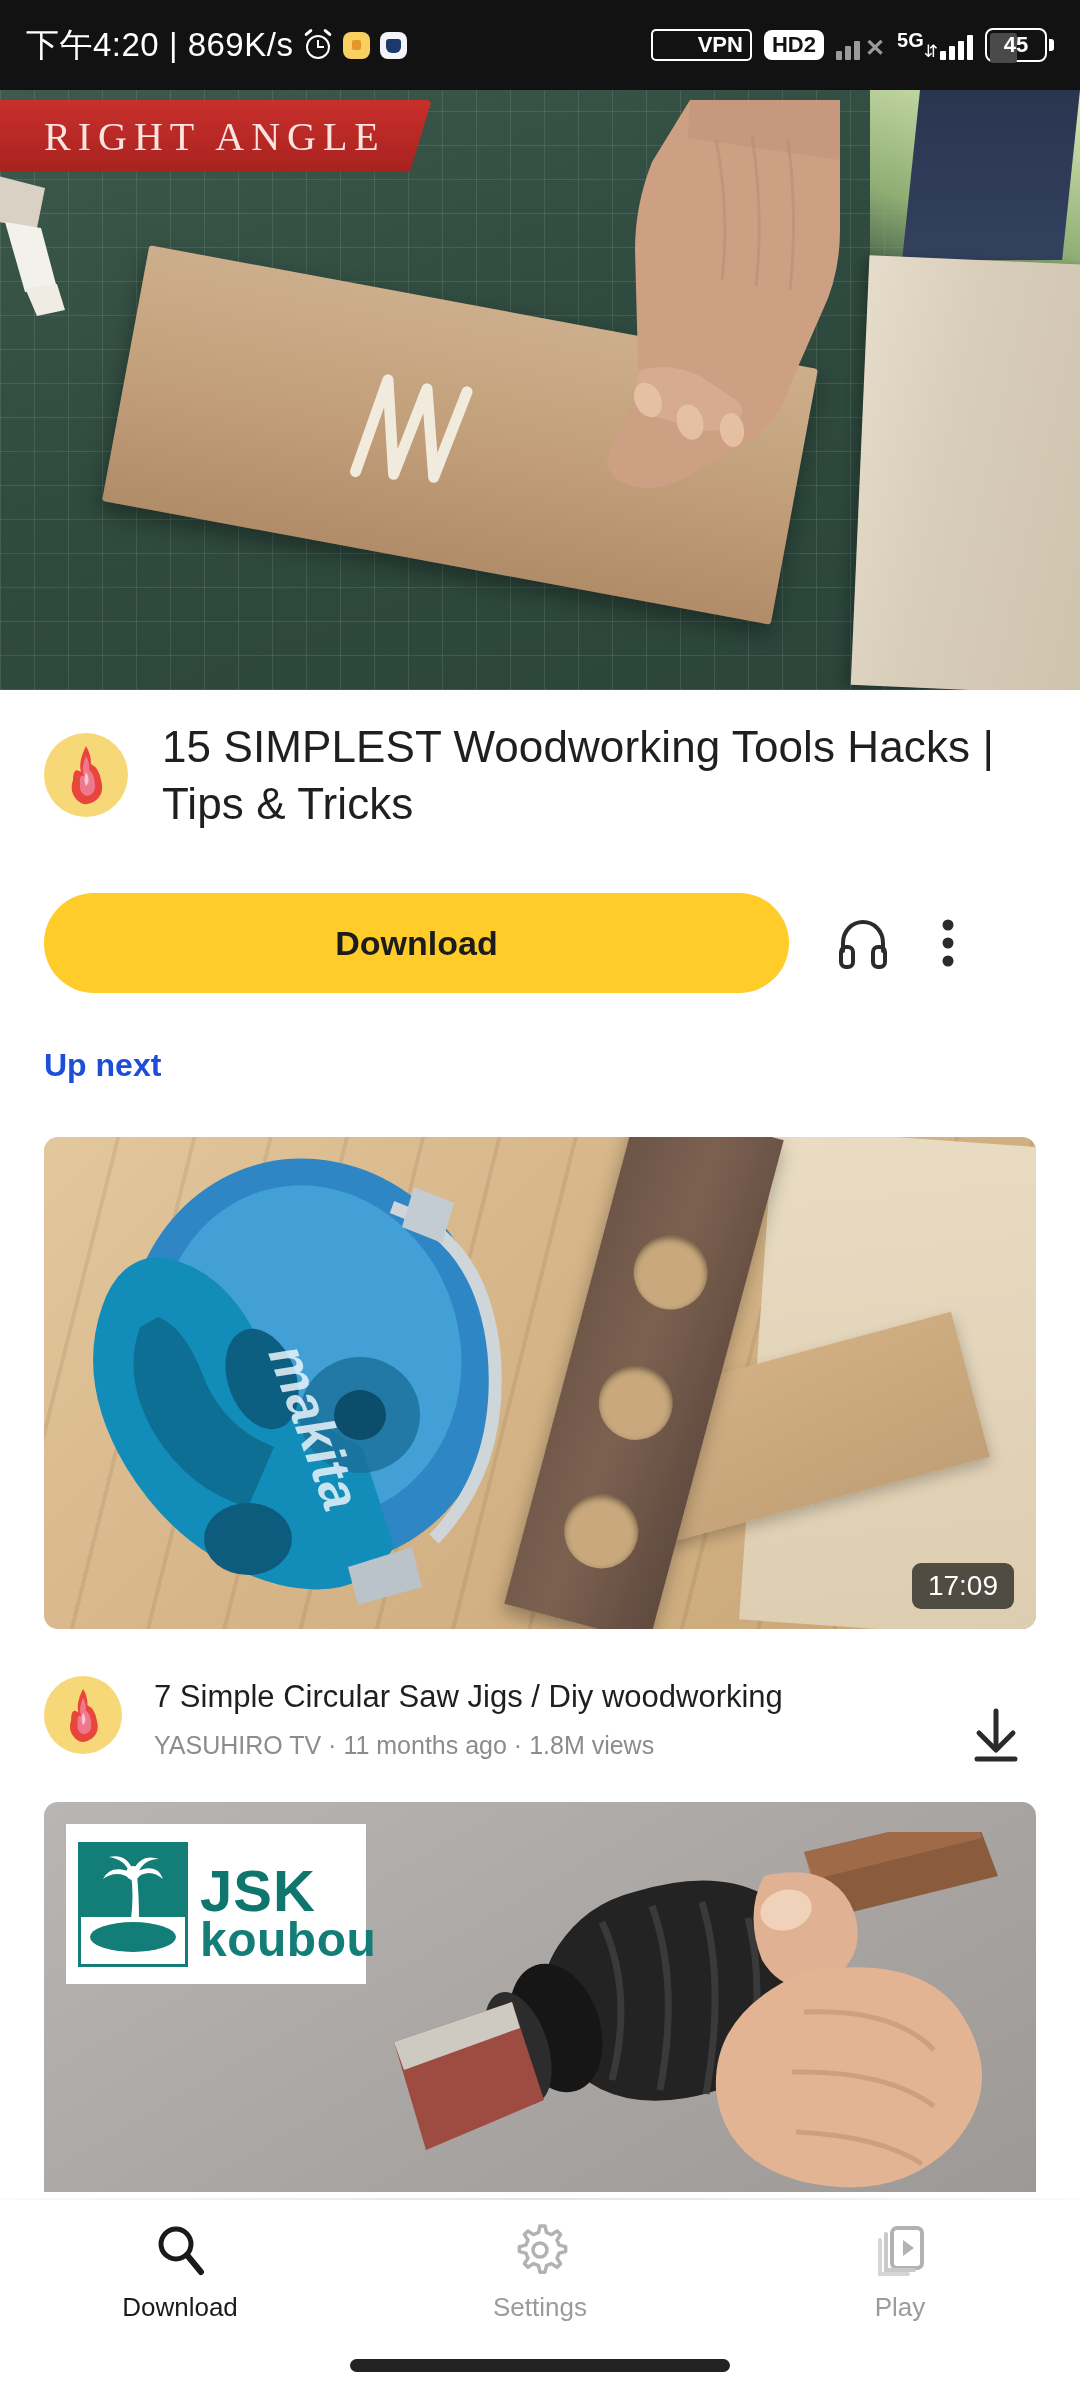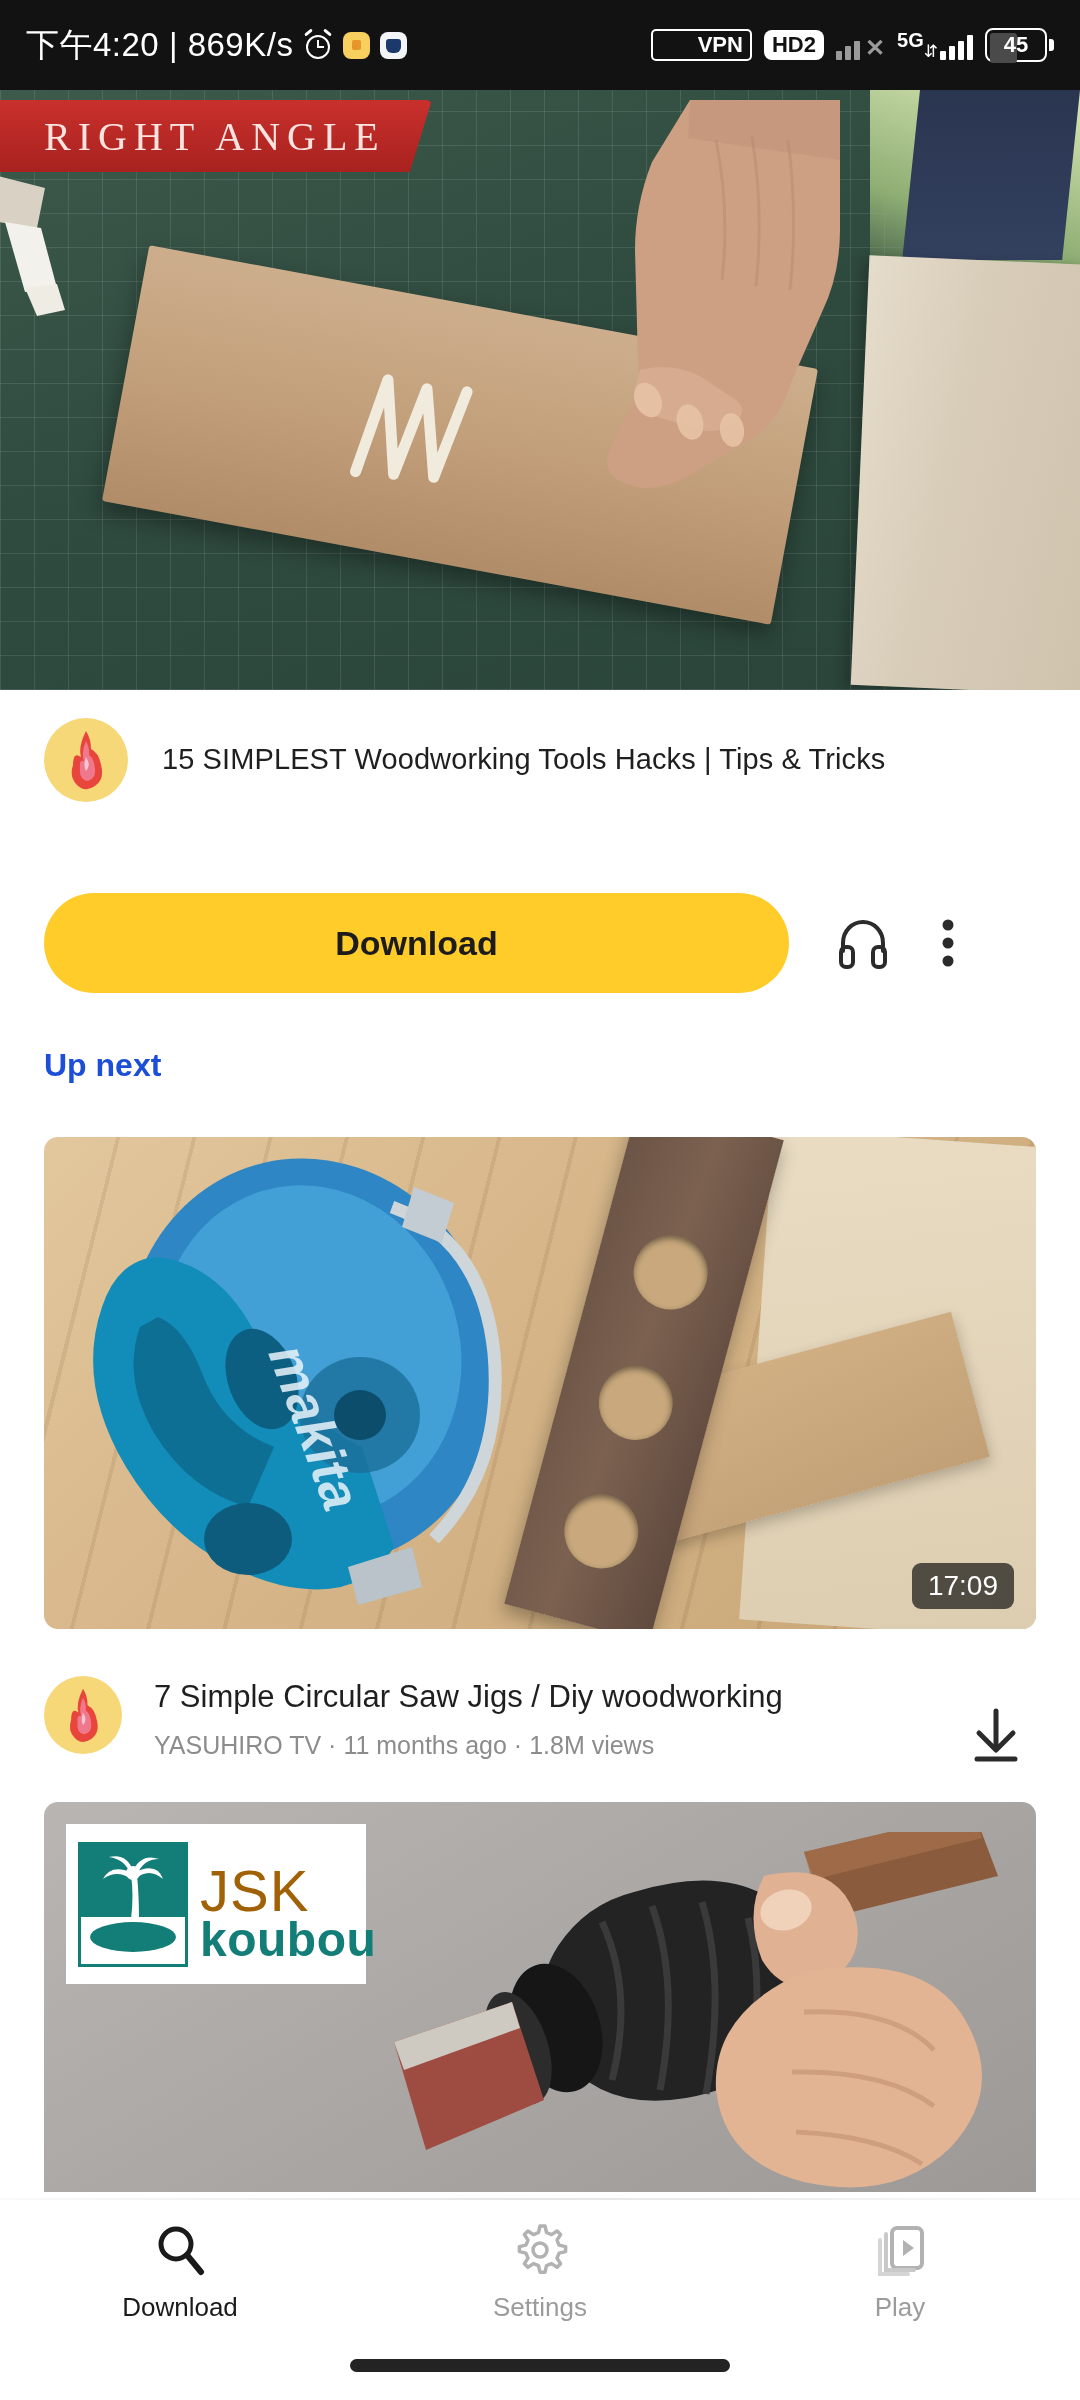--- a/index.html
+++ b/index.html
@@ -136,21 +136,21 @@
   }
   .avatar {
     width:84px; height:84px; border-radius:50%;
     background:#f7d878; flex:0 0 auto; position:relative; overflow:hidden;
   }
   .avatar .flame {
     position:absolute; left:50%; top:52%; transform:translate(-50%,-50%);
     width:46px; height:62px;
   }
   .vid-title {
-    margin-left:34px; font-size:29px; color:#1f1f1f; line-height:1.3;
+    margin-left:34px; font-size:44px; color:#1f1f1f; line-height:1.3;
     letter-spacing:0.1px;
   }
 
   
   .action-row {
     position:absolute; top:893px; left:0; width:1080px; height:100px;
     display:flex; align-items:center; padding:0 44px;
   }
   .dl-btn {
     width:745px; height:100px; border-radius:52px; border:none;
@@ -253,21 +253,21 @@
     position:absolute; left:0; top:0; right:0; height:72px; background:#137d77;
   }
   .jsk-mark .palm {
     position:absolute; left:50%; top:8px; transform:translateX(-50%); width:64px; height:72px;
   }
   .jsk-mark .isle {
     position:absolute; left:50%; transform:translateX(-50%); bottom:12px;
     width:86px; height:30px; border-radius:50%; background:#137d77;
   }
   .jsk-text { margin-left:12px; line-height:0.92; }
-  .jsk-text .l1 { font-size:58px; font-weight:normal; color:#a16207; letter-spacing:1px;margin-top:18px; }
+  .jsk-text .l1 { font-size:58px; font-weight:bold; color:#0f766e; letter-spacing:1px;margin-top:18px; }
   .jsk-text .l2 { font-size:48px; font-weight:bold; color:#137d77; letter-spacing:0.5px; }
   .t2-tool { position:absolute; left:290px; top:30px; width:700px; height:360px; }
 
   
   .bottom-shadow {
     position:absolute; left:0; bottom:200px; width:1080px; height:2px;
     background:linear-gradient(90deg, rgba(0,0,0,0.02), rgba(0,0,0,0.10), rgba(0,0,0,0.02));
   }
   .bottomnav {
     position:absolute; left:0; bottom:0; width:1080px; height:200px;

